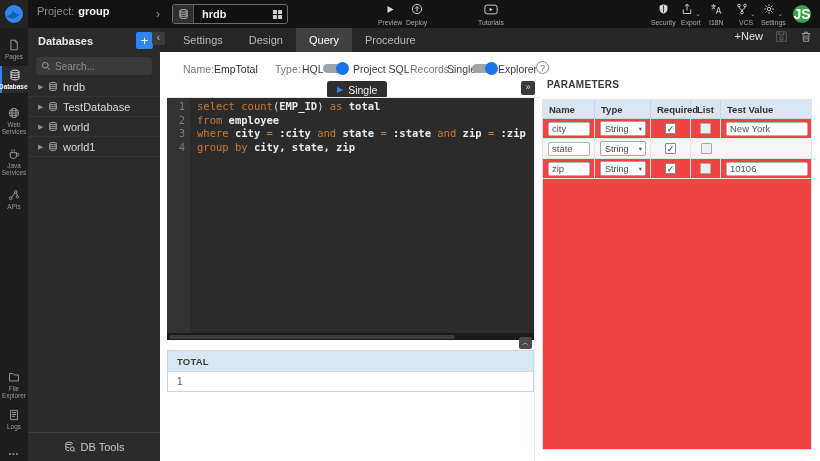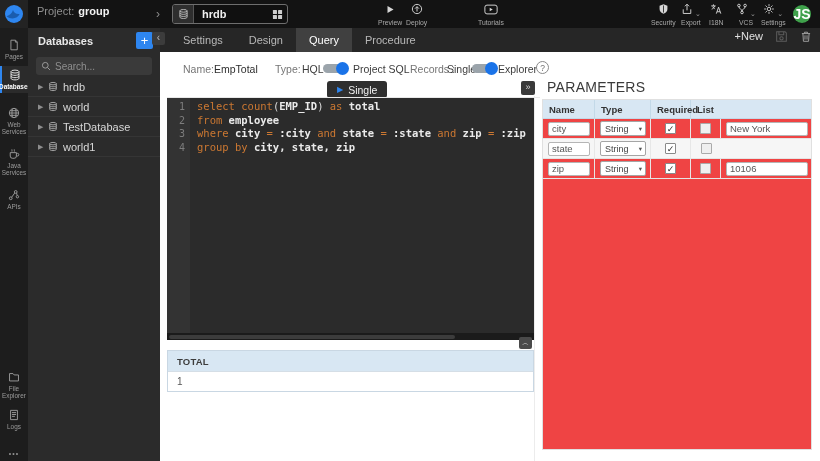--- a/index.html
+++ b/index.html
@@ -87,21 +87,21 @@
   .collapse-up { position:absolute; left:359px; top:285px; width:13px; height:12px; background:#4a4a4a; border-radius:2px; color:#ddd; font-size:7px; line-height:11px; text-align:center; cursor:pointer; }
 
   
   .result { position:absolute; left:7px; top:298px; width:367px; border:1px solid #c9d7e3; }
   .result .rhead { height:20px; background:var(--thead); display:flex; align-items:center; padding-left:9px; font-size:9.5px; font-weight:bold; color:#3c3c3c; letter-spacing:.2px; }
   .result .rrow { height:20px; background:#fff; border-top:1px solid #d5dee6; display:flex; align-items:center; padding-left:9px; font-size:10px; color:#555; }
 
   .vdivider { position:absolute; left:373.5px; top:44px; height:365px; border-left:1px solid #ececec; }
 
   
-  .params-title { position:absolute; left:387px; top:27px; font-size:14px; font-weight:normal; color:#3a3a3a; letter-spacing:.3px; }
+  .params-title { position:absolute; left:387px; top:27px; font-size:10px; font-weight:bold; color:#3a3a3a; letter-spacing:.3px; }
   .params-box { position:absolute; left:382px; top:47px; width:270px; height:351px; border:1px solid #e0e0e0; background:#ef4444; }
   .phead { display:flex; height:19px; background:var(--thead); border-bottom:1px solid #c3d9e8; }
   .phead .pcell { font-size:9.5px; font-weight:bold; color:#333; display:flex; align-items:center; padding-left:6px; border-right:1px solid #c3d9e8; }
   .phead .pcell:last-child { border-right:none; }
   .prow { display:flex; height:20px; border-bottom:1px solid #e4e4e4; }
   .prow .pcell { display:flex; align-items:center; padding-left:5px; border-right:1px solid #e7e7e7; }
   .prow .pcell:last-child { border-right:none; }
   .prow.alt { background:#f6f6f6; }
   .pcell input { height:14px; border:1px solid #b5b5b5; border-radius:2px; font-size:9.5px; color:#555; padding:0 3px; font-family:"Liberation Sans",sans-serif; background:#fff; outline:none; }
   .psel { position:relative; width:46px; height:15px; border:1px solid #a5a5a5; border-radius:2px; background:#fff; font-size:9px; color:#444; display:flex; align-items:center; padding-left:4px; cursor:pointer; }
@@ -322,43 +322,54 @@
         <span class="dname">hrdb</span>
       </div>
       <div class="db-item">
         <span class="tri">▶</span>
         <span class="dbi">
           <svg width="10" height="11" viewBox="0 0 14 14" fill="none" stroke="currentColor" stroke-width="1.2">
             <ellipse cx="7" cy="3" rx="4.6" ry="1.7"></ellipse>
             <path d="M2.4 3v8c0 .9 2 1.7 4.6 1.7s4.6-.8 4.6-1.7V3M2.4 5.7c0 .9 2 1.7 4.6 1.7s4.6-.8 4.6-1.7M2.4 8.4c0 .9 2 1.7 4.6 1.7s4.6-.8 4.6-1.7"></path>
           </svg>
         </span>
-        <span class="dname">world</span>
+        <span class="dname">TestDatabase</span>
       </div>
       <div class="db-item">
         <span class="tri">▶</span>
         <span class="dbi">
           <svg width="10" height="11" viewBox="0 0 14 14" fill="none" stroke="currentColor" stroke-width="1.2">
             <ellipse cx="7" cy="3" rx="4.6" ry="1.7"></ellipse>
             <path d="M2.4 3v8c0 .9 2 1.7 4.6 1.7s4.6-.8 4.6-1.7V3M2.4 5.7c0 .9 2 1.7 4.6 1.7s4.6-.8 4.6-1.7M2.4 8.4c0 .9 2 1.7 4.6 1.7s4.6-.8 4.6-1.7"></path>
           </svg>
         </span>
-        <span class="dname">TestDatabase</span>
+        <span class="dname">world</span>
       </div>
       <div class="db-item">
         <span class="tri">▶</span>
         <span class="dbi">
           <svg width="10" height="11" viewBox="0 0 14 14" fill="none" stroke="currentColor" stroke-width="1.2">
             <ellipse cx="7" cy="3" rx="4.6" ry="1.7"></ellipse>
             <path d="M2.4 3v8c0 .9 2 1.7 4.6 1.7s4.6-.8 4.6-1.7V3M2.4 5.7c0 .9 2 1.7 4.6 1.7s4.6-.8 4.6-1.7M2.4 8.4c0 .9 2 1.7 4.6 1.7s4.6-.8 4.6-1.7"></path>
           </svg>
         </span>
         <span class="dname">world1</span>
       </div>
     </div>
+  <div class="dbp-footer">
+    <span>
+        <svg width="12" height="12" viewBox="0 0 14 14" fill="none" stroke="currentColor" stroke-width="1.1">
+          <ellipse cx="6" cy="2.8" rx="3.8" ry="1.4"></ellipse>
+          <path d="M2.2 2.8v7c0 .8 1.7 1.4 3.8 1.4M2.2 6.3c0 .8 1.7 1.4 3.8 1.4"></path>
+          <circle cx="9.6" cy="9.2" r="2.3"></circle>
+          <path d="M11.3 10.9l1.7 1.7"></path>
+        </svg>
+      </span>
+    <span>DB Tools</span>
+  </div>
 </div>
 
 <div class="panel-collapse">‹</div>
 
 <div class="tabbar">
   <div class="tabs" id="tabs">
       <div class="tab">Settings</div>
       <div class="tab">Design</div>
       <div class="tab active">Query</div>
       <div class="tab">Procedure</div>
@@ -433,20 +444,21 @@
 
   <div class="vdivider"></div>
 
   <div class="params-title">PARAMETERS</div>
   <div class="params-box">
     <div class="phead" id="param-head">
         <div class="pcell" style="width: 52px;">Name</div>
         <div class="pcell" style="width: 56px;">Type</div>
         <div class="pcell" style="width: 40px;">Required</div>
         <div class="pcell" style="width: 30px;">List</div>
+        <div class="pcell" style="width: 90px; flex: 1 1 0%;">Test Value</div>
       </div>
     <div id="param-rows">
         <div class="prow">
           <div class="pcell" style="width: 52px;">
             <input value="city" style="width: 42px;">
           </div>
           <div class="pcell" style="width: 56px;">
             <div class="psel">
               <span>String</span>
               <span class="pcaret">▾</span>

